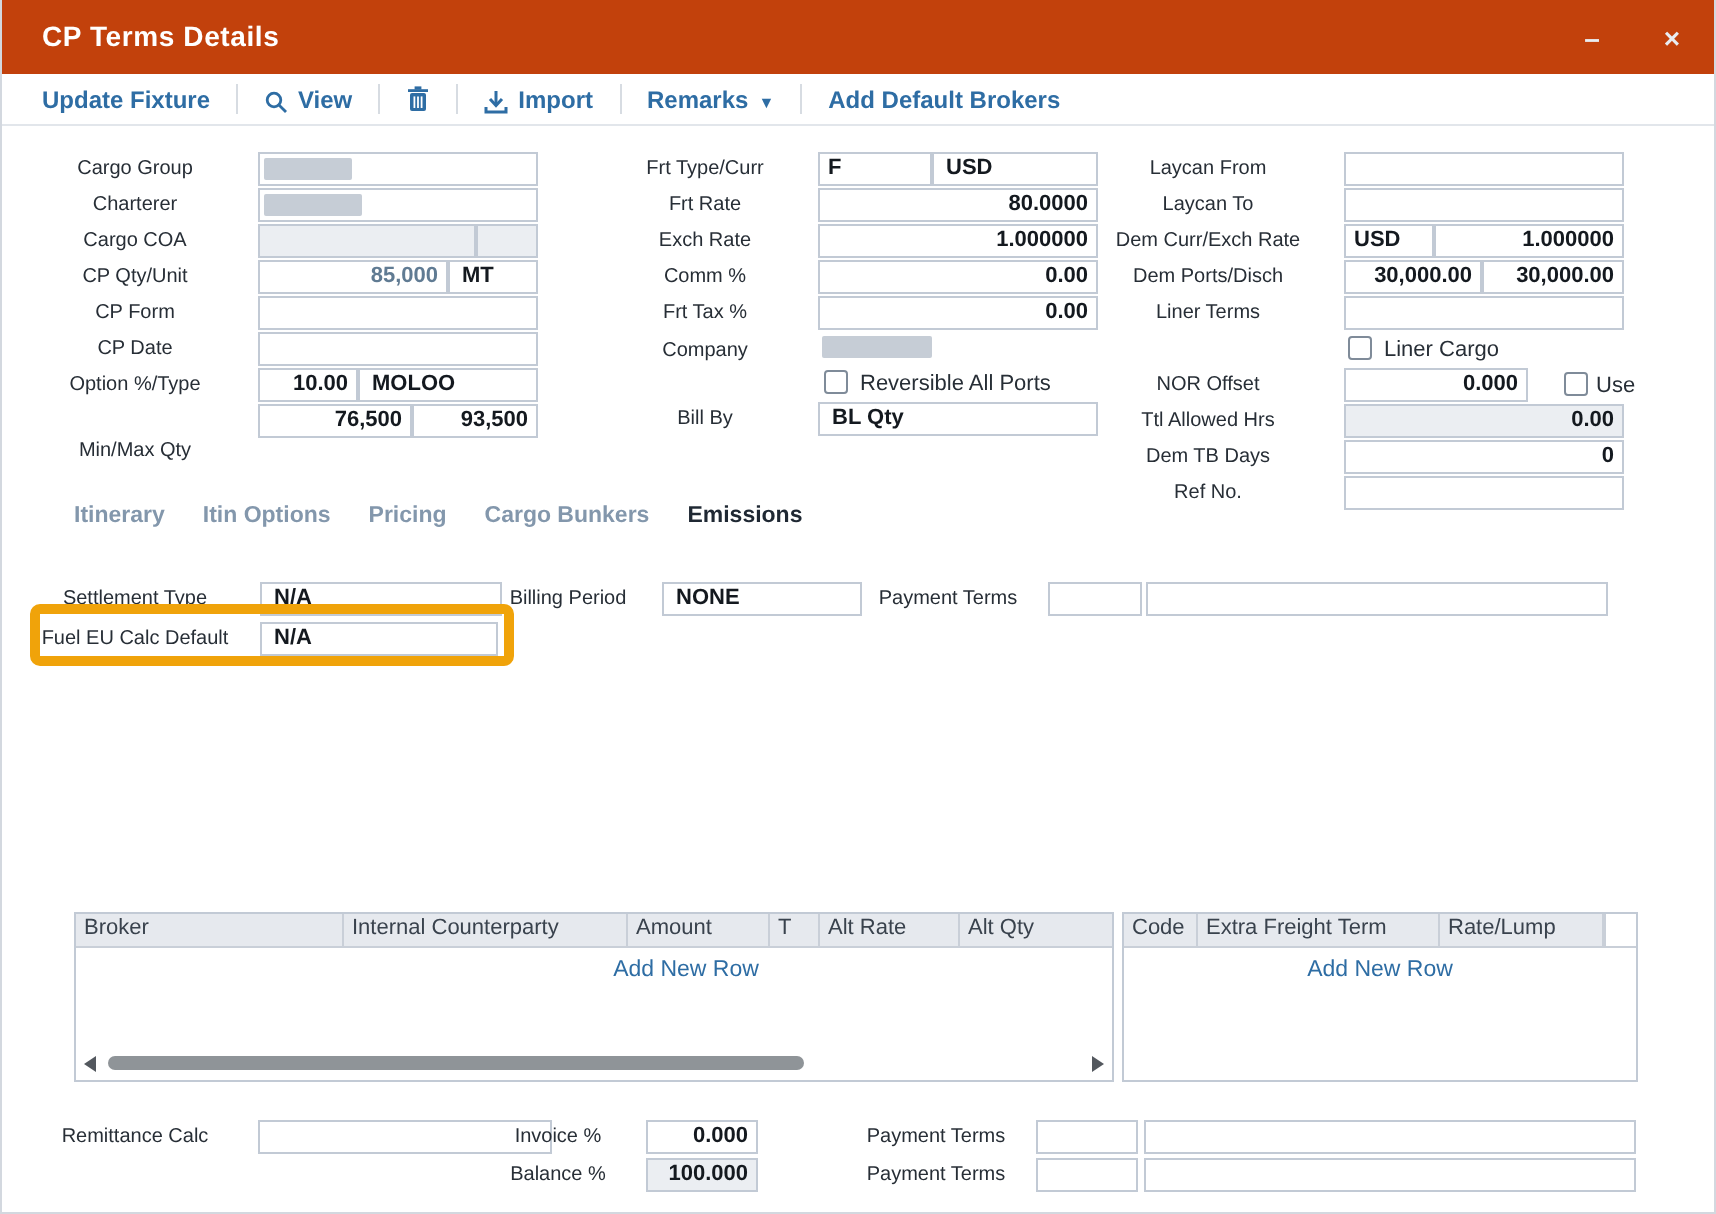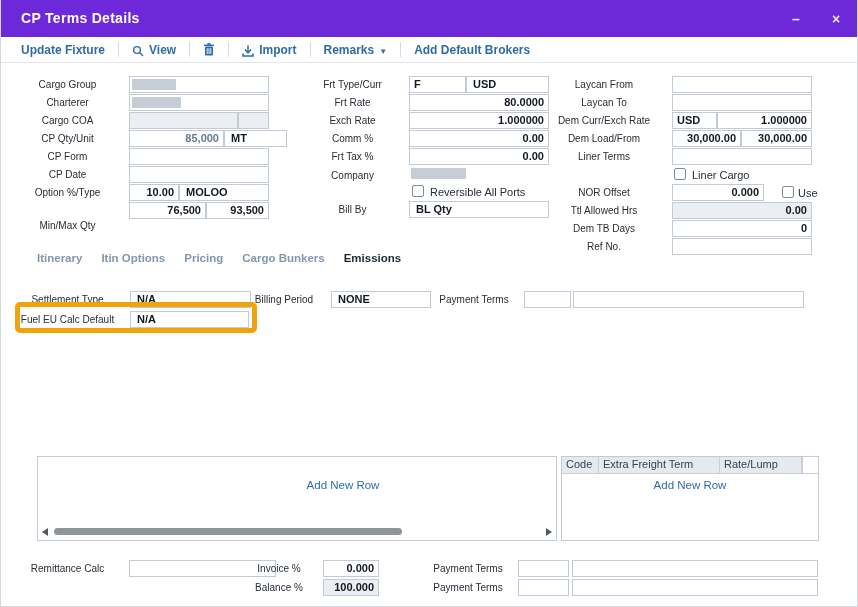--- a/index.html
+++ b/index.html
@@ -1,20 +1,20 @@
 <!DOCTYPE html>
 <html><head>
 <meta charset="utf-8">
 <style>
   * { margin:0; padding:0; box-sizing:border-box; }
   html,body { background:#fff; }
   body { font-family:"Liberation Sans","DejaVu Sans",sans-serif; }
   .window { position:relative; width:858px; height:607px; background:#fff; overflow:hidden;
             border-left:1px solid #d3d8df; border-right:1px solid #d3d8df; border-bottom:1px solid #d3d8df; }
-  .titlebar { position:absolute; left:0; top:0; width:858px; height:37px; background:#6d28d9; }
+  .titlebar { position:absolute; left:0; top:0; width:858px; height:37px; background:#c2410c; }
   .title { position:absolute; left:20px; top:10px; font-size:14px; font-weight:bold; color:#fff; letter-spacing:.3px; }
   .win-btn { position:absolute; top:8px; width:22px; height:22px; color:#e9edf2; font-size:14px; font-weight:bold;
              text-align:center; line-height:22px; cursor:pointer; }
   .toolbar { position:absolute; left:0; top:37px; width:858px; height:26px; background:#fff;
              border-bottom:1px solid #e2e6eb; display:flex; align-items:center; padding-left:20px; }
   .tb-item { color:#2e6da4; font-size:12px; font-weight:bold; display:flex; align-items:flex-end; gap:5px;
              cursor:pointer; white-space:nowrap; }
   .tb-sep { width:1px; height:15px; background:#d7dce2; margin:0 13px; }
   .caret { font-size:8px; line-height:10px; }
   .lbl { position:absolute; font-size:10px; color:#272e36; text-align:center; height:15px; line-height:15px; white-space:nowrap; }
@@ -110,21 +110,21 @@
   <div class="fld" style="left:128px;top:94px;width:140px;">
     <span class="blob" style="width:49px;"></span>
   </div>
 
   <div class="lbl" style="left:8px;top:113px;width:117px;">Cargo COA</div>
   <div class="fld dis" style="left:128px;top:112px;width:109px;"></div>
   <div class="fld dis" style="left:237px;top:112px;width:31px;"></div>
 
   <div class="lbl" style="left:8px;top:131px;width:117px;">CP Qty/Unit</div>
   <div class="fld num calc" style="left:128px;top:130px;width:95px;">85,000</div>
-  <div class="fld" style="left:223px;top:130px;width:63px;padding-left:6px;">MT</div>
+  <div class="fld" style="left:223px;top:130px;width:45px;padding-left:6px;">MT</div>
 
   <div class="lbl" style="left:8px;top:149px;width:117px;">CP Form</div>
   <div class="fld" style="left:128px;top:148px;width:140px;"></div>
 
   <div class="lbl" style="left:8px;top:167px;width:117px;">CP Date</div>
   <div class="fld" style="left:128px;top:166px;width:140px;"></div>
 
   <div class="lbl" style="left:8px;top:185px;width:117px;">Option %/Type</div>
   <div class="fld num" style="left:128px;top:184px;width:50px;">10.00</div>
   <div class="fld" style="left:178px;top:184px;width:90px;padding-left:6px;">MOLOO</div>
@@ -161,21 +161,21 @@
   <div class="lbl" style="left:538px;top:77px;width:130px;">Laycan From</div>
   <div class="fld" style="left:671px;top:76px;width:140px;"></div>
 
   <div class="lbl" style="left:538px;top:95px;width:130px;">Laycan To</div>
   <div class="fld" style="left:671px;top:94px;width:140px;"></div>
 
   <div class="lbl" style="left:538px;top:113px;width:130px;">Dem Curr/Exch Rate</div>
   <div class="fld" style="left:671px;top:112px;width:45px;">USD</div>
   <div class="fld num" style="left:716px;top:112px;width:95px;">1.000000</div>
 
-  <div class="lbl" style="left:538px;top:131px;width:130px;">Dem Load/From</div>
+  <div class="lbl" style="left:538px;top:131px;width:130px;">Dem Ports/Disch</div>
   <div class="fld num" style="left:671px;top:130px;width:69px;">30,000.00</div>
   <div class="fld num" style="left:740px;top:130px;width:71px;">30,000.00</div>
 
   <div class="lbl" style="left:538px;top:149px;width:130px;">Liner Terms</div>
   <div class="fld" style="left:671px;top:148px;width:140px;"></div>
 
   <span class="cb" style="left:673px;top:168px;"></span>
   <div class="cb-lbl" style="left:691px;top:169px;">Liner Cargo</div>
 
   <div class="lbl" style="left:538px;top:185px;width:130px;">NOR Offset</div>
@@ -208,20 +208,28 @@
 
   <div class="lbl" style="left:427px;top:292px;width:92px;">Payment Terms</div>
   <div class="fld" style="left:523px;top:291px;width:47px;"></div>
   <div class="fld" style="left:572px;top:291px;width:231px;"></div>
 
   <div class="lbl" style="left:8px;top:312px;width:117px;">Fuel EU Calc Default</div>
   <div class="fld" style="left:129px;top:311px;width:119px;padding-left:6px;">N/A</div>
   <div class="hl-box"></div>
 
   <div class="tbl" style="left:36px;width:520px;">
+    <div class="tbl-head">
+      <div class="th" style="width:134px;">Broker</div>
+      <div class="th" style="width:142px;">Internal Counterparty</div>
+      <div class="th" style="width:71px;">Amount</div>
+      <div class="th" style="width:25px;">T</div>
+      <div class="th" style="width:70px;">Alt Rate</div>
+      <div class="th no-border" style="flex:1;">Alt Qty</div>
+    </div>
     <div class="add-row" style="padding-left:92px;">Add New Row</div>
     <div class="hscroll">
       <div class="tri-l"></div>
       <div class="track">
         <div class="thumb"></div>
       </div>
       <div class="tri-r"></div>
     </div>
   </div>
 

